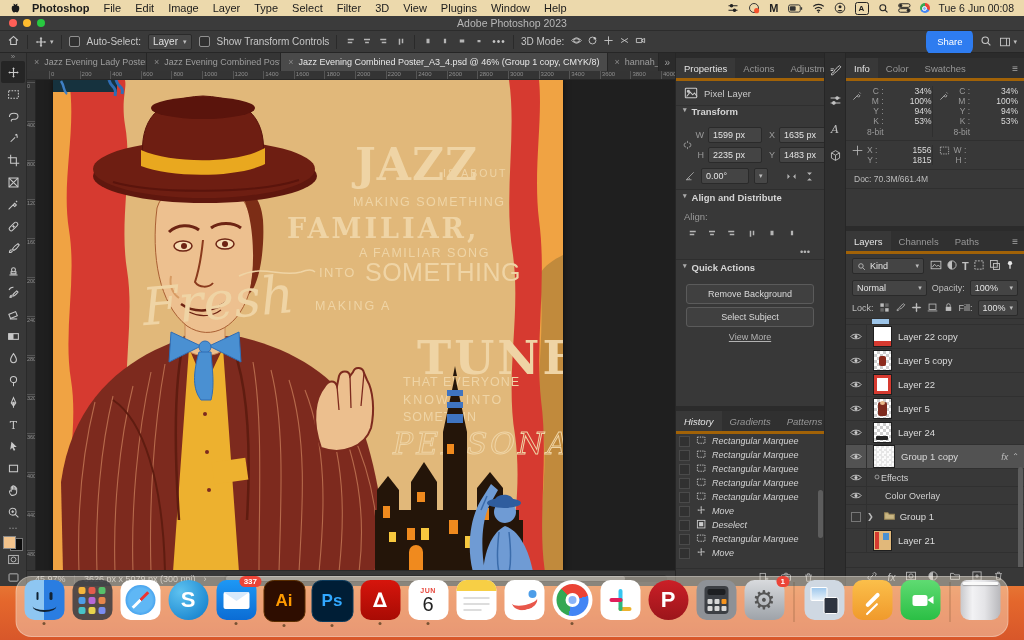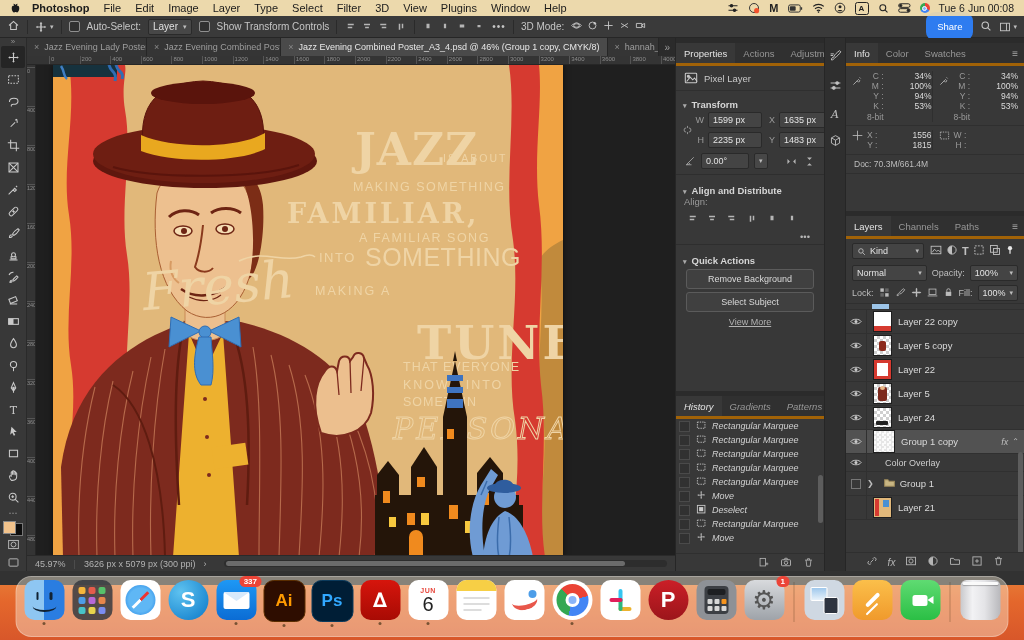--- a/index.html
+++ b/index.html
@@ -77,21 +77,21 @@
   .istrip{width:20px;flex:none;background:#2f2f2f;border-left:1px solid #262626;border-right:1px solid #262626;
     display:flex;flex-direction:column;align-items:center;padding-top:10px;gap:12px;color:#c2c2c2;}
   .istrip .gA{font-family:"DejaVu Serif",serif;font-style:italic;font-size:11px;}
   .colb{width:178px;flex:none;display:flex;flex-direction:column;gap:5px;padding-top:5px;}
   .panel{background:#383838;display:flex;flex-direction:column;min-height:0;overflow:hidden;}
   .ptabs{height:20px;background:#303030;display:flex;align-items:stretch;border-bottom:3px solid #a16207;flex:none;}
   .ptab{padding:0 8px;display:flex;align-items:center;font-size:9.5px;color:#979797;white-space:nowrap;}
   .ptab.active{background:#383838;color:#e4e4e4;}
   .pmenu{margin-left:auto;color:#a8a8a8;padding:0 6px;display:flex;align-items:center;font-size:10px;}
   .prow{display:flex;align-items:center;gap:6px;padding:0 8px;font-size:9.5px;color:#c9c9c9;}
-  .sechead{display:flex;align-items:flex-end;gap:5px;height:19px;padding:0 7px;font-size:9.5px;font-weight:bold;color:#d6d6d6;}
+  .sechead{display:flex;align-items:flex-start;gap:5px;height:19px;padding:0 7px;font-size:9.5px;font-weight:bold;color:#d6d6d6;}
   .sechead .vee{font-size:7px;color:#aaa;}
   .divider{height:1px;background:#2e2e2e;margin:2px 0;}
   .field{background:#444;border:1px solid #2a2a2a;border-radius:2px;padding:0 4px;font-size:9px;color:#e3e3e3;
     height:14px;display:flex;align-items:center;}
   .flbl{color:#9a9a9a;font-size:9px;width:9px;text-align:right;}
   .alignrow{display:flex;gap:8px;padding:3px 10px;align-items:center;color:#b5b5b5;}
   .qbtn{margin:3px 10px 0;height:18px;background:#404040;border:1px solid #5b5b5b;border-radius:3px;
     display:flex;align-items:center;justify-content:center;font-size:9px;color:#dadada;flex:none;}
   .viewmore{text-align:center;font-size:9px;color:#b2b2b2;text-decoration:underline;margin:5px 0 4px;}
   
@@ -217,20 +217,28 @@
             <rect x="0.8" y="6.8" width="14" height="4.4" rx="2.2"></rect>
             <circle cx="12.6" cy="9" r="1.4" fill="#222"></circle>
           </svg>
         </span>
       <span class="chrome-dot"></span>
       <span class="mb-clock">Tue 6 Jun 00:08</span>
     </div>
   </div>
 
   <div class="pswin">
+    <div class="titlebar">
+      <div class="lights">
+        <span class="light" style="background:#ff5f57"></span>
+        <span class="light" style="background:#febc2e"></span>
+        <span class="light" style="background:#28c840"></span>
+      </div>
+      <span class="title">Adobe Photoshop 2023</span>
+    </div>
 
     <div class="optionsbar">
       <span><svg viewBox="0 0 16 16" width="13" height="13" fill="none" stroke="#c6c6c6" stroke-width="1.3">
             <path d="M2.5 8l5.5-5 5.5 5M4.5 7v6h7V7"></path>
           </svg></span>
       <span class="ob-sep"></span>
       <span style="display:flex;gap:3px;align-items:center;">
         <svg viewBox="0 0 16 16" width="12" height="12" fill="#c6c6c6">
             <path d="M8 1l1.8 2.6H9v3.6h3.6V6.4L15 8l-2.4 1.6V8.8H9v3.6h.8L8 15l-1.8-2.6H7V8.8H3.4v.8L1 8l2.4-1.6v.8H7V3.6h-.8z"></path>
           </svg>
@@ -1088,20 +1096,33 @@
                   <span class="lfx">fx</span>
                   <span class="lcaret">⌃</span>
                 </div>
                 <div class="lay sub">
                   <span class="eyewell">
                     <svg viewBox="0 0 14 10" width="12" height="9">
                       <path d="M1 5C3 1.5 11 1.5 13 5 11 8.5 3 8.5 1 5z" fill="none" stroke="#ccc" stroke-width="1.1"></path>
                       <circle cx="7" cy="5" r="1.8" fill="#ccc"></circle>
                     </svg>
                   </span>
+                  <span style="width: 6px;"></span>
+                  <span><svg viewBox="0 0 16 16" width="8" height="8" fill="none" stroke="#c9c9c9" stroke-width="1.3">
+                      <circle cx="8" cy="8" r="4"></circle>
+                    </svg></span>
+                  <span class="lname">Effects</span>
+                </div>
+                <div class="lay sub">
+                  <span class="eyewell">
+                    <svg viewBox="0 0 14 10" width="12" height="9">
+                      <path d="M1 5C3 1.5 11 1.5 13 5 11 8.5 3 8.5 1 5z" fill="none" stroke="#ccc" stroke-width="1.1"></path>
+                      <circle cx="7" cy="5" r="1.8" fill="#ccc"></circle>
+                    </svg>
+                  </span>
                   <span style="width: 18px;"></span>
                   <span class="lname">Color Overlay</span>
                 </div>
                 <div class="lay">
                   <span class="eyewell">
                     <span style="width:8px;height:8px;border:1px solid #777;display:block;"></span>
                   </span>
                   <span class="lcaret">❯</span>
                   <span style="margin: 0px 4px;"><svg viewBox="0 0 16 16" width="13" height="13" fill="none" stroke="#c9c9c9" stroke-width="1.3">
                       <path d="M2 4.5h4l1.5 2H14v6H2z" fill="#c9b683" stroke="#9a8758"></path>

